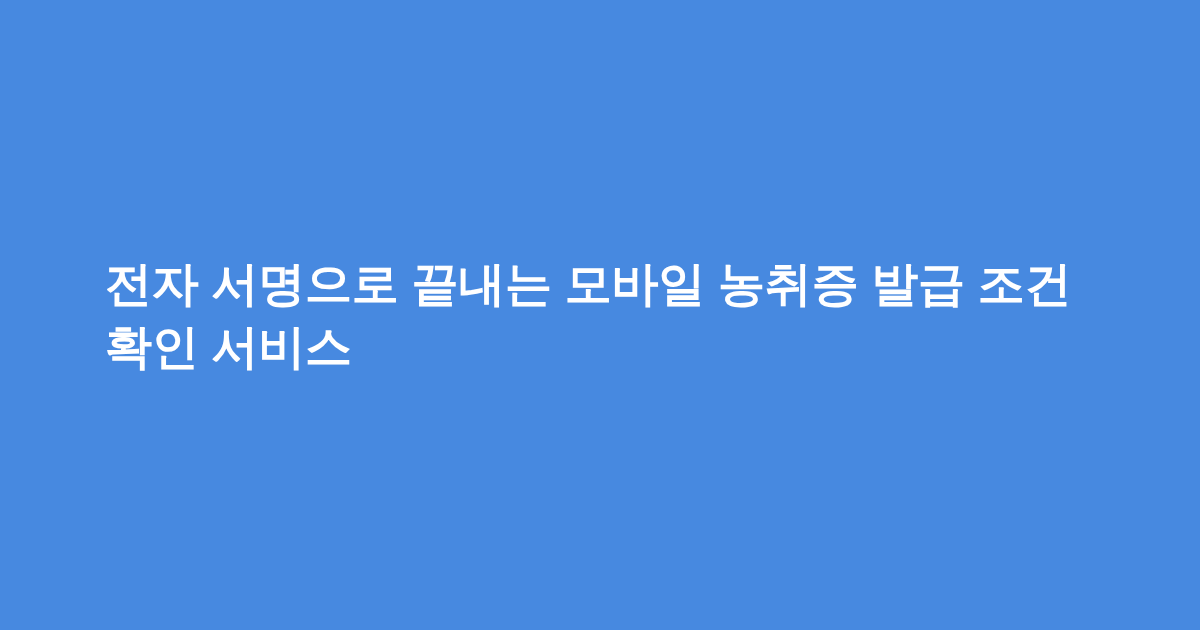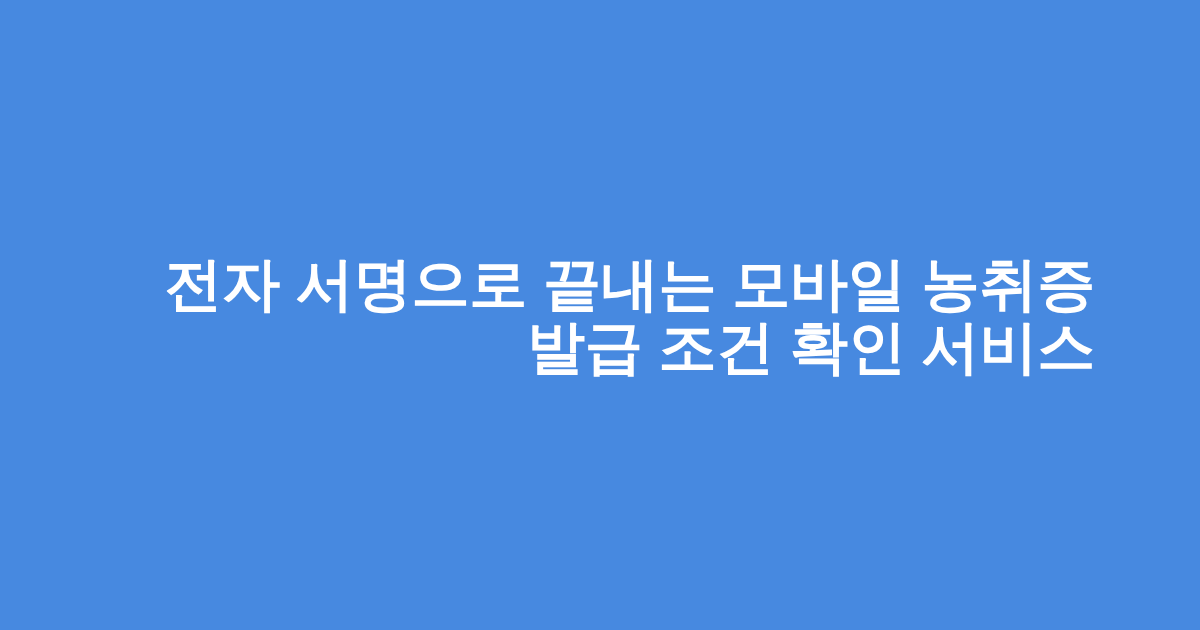--- a/index.html
+++ b/index.html
@@ -34,25 +34,25 @@
     justify-content: center;
     padding: 0 10px;
     box-sizing: border-box;
   }
 
   .banner-title {
     margin: 0;
     width: 100%;
     color: #ffffff;
     font-family: "Liberation Sans", "DejaVu Sans", sans-serif;
-    font-size: 58px;
+    font-size: 47px;
     font-weight: 700;
     line-height: 63px;
     letter-spacing: -0.2px;
-    text-align: right;
+    text-align: left;
     word-break: keep-all;
     white-space: normal;
     text-rendering: optimizeLegibility;
   }
 </style>
 </head>
 <body>
 
 <div class="banner">
   <div class="banner-inner">

